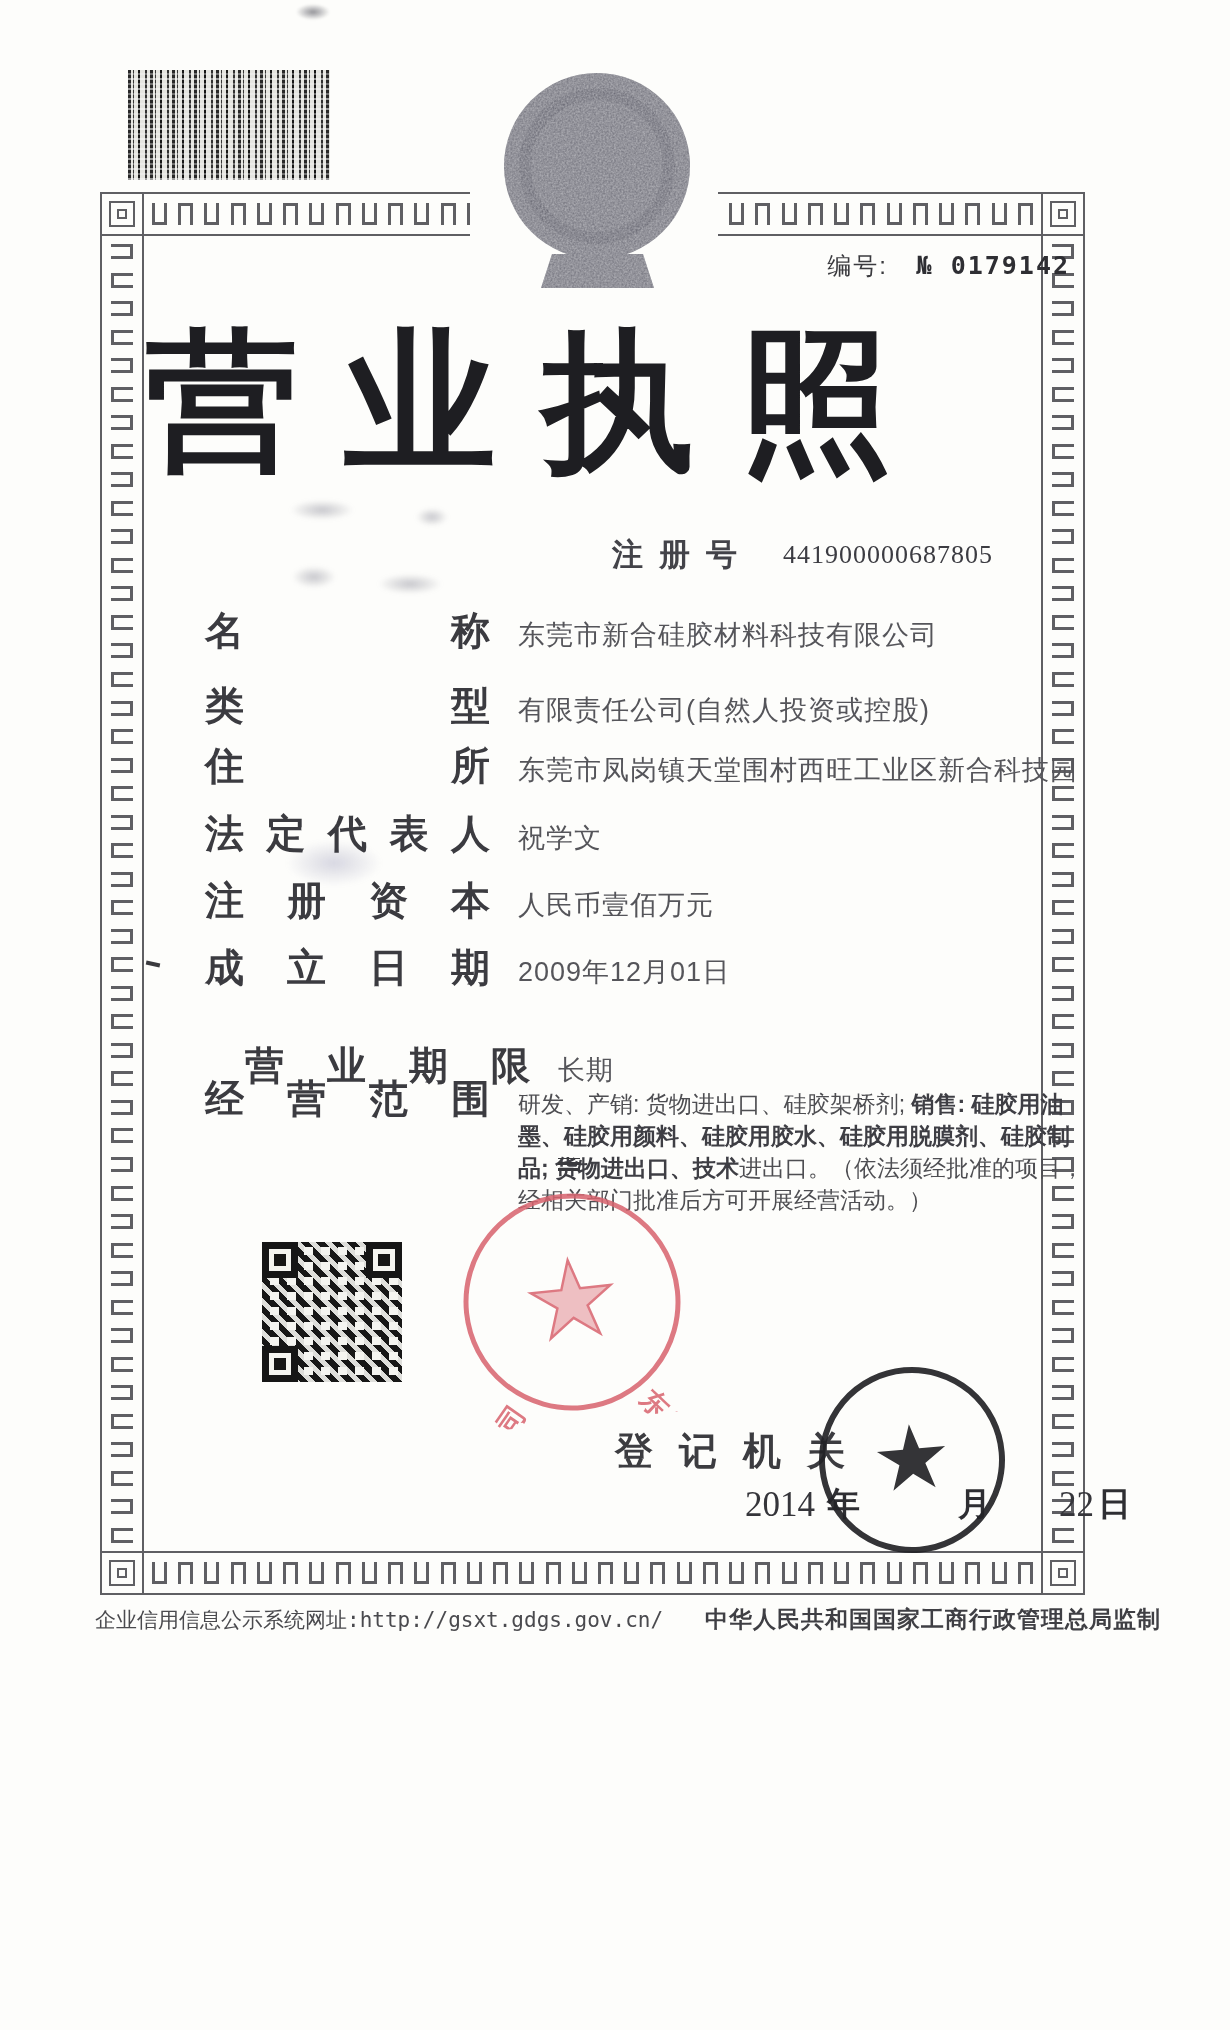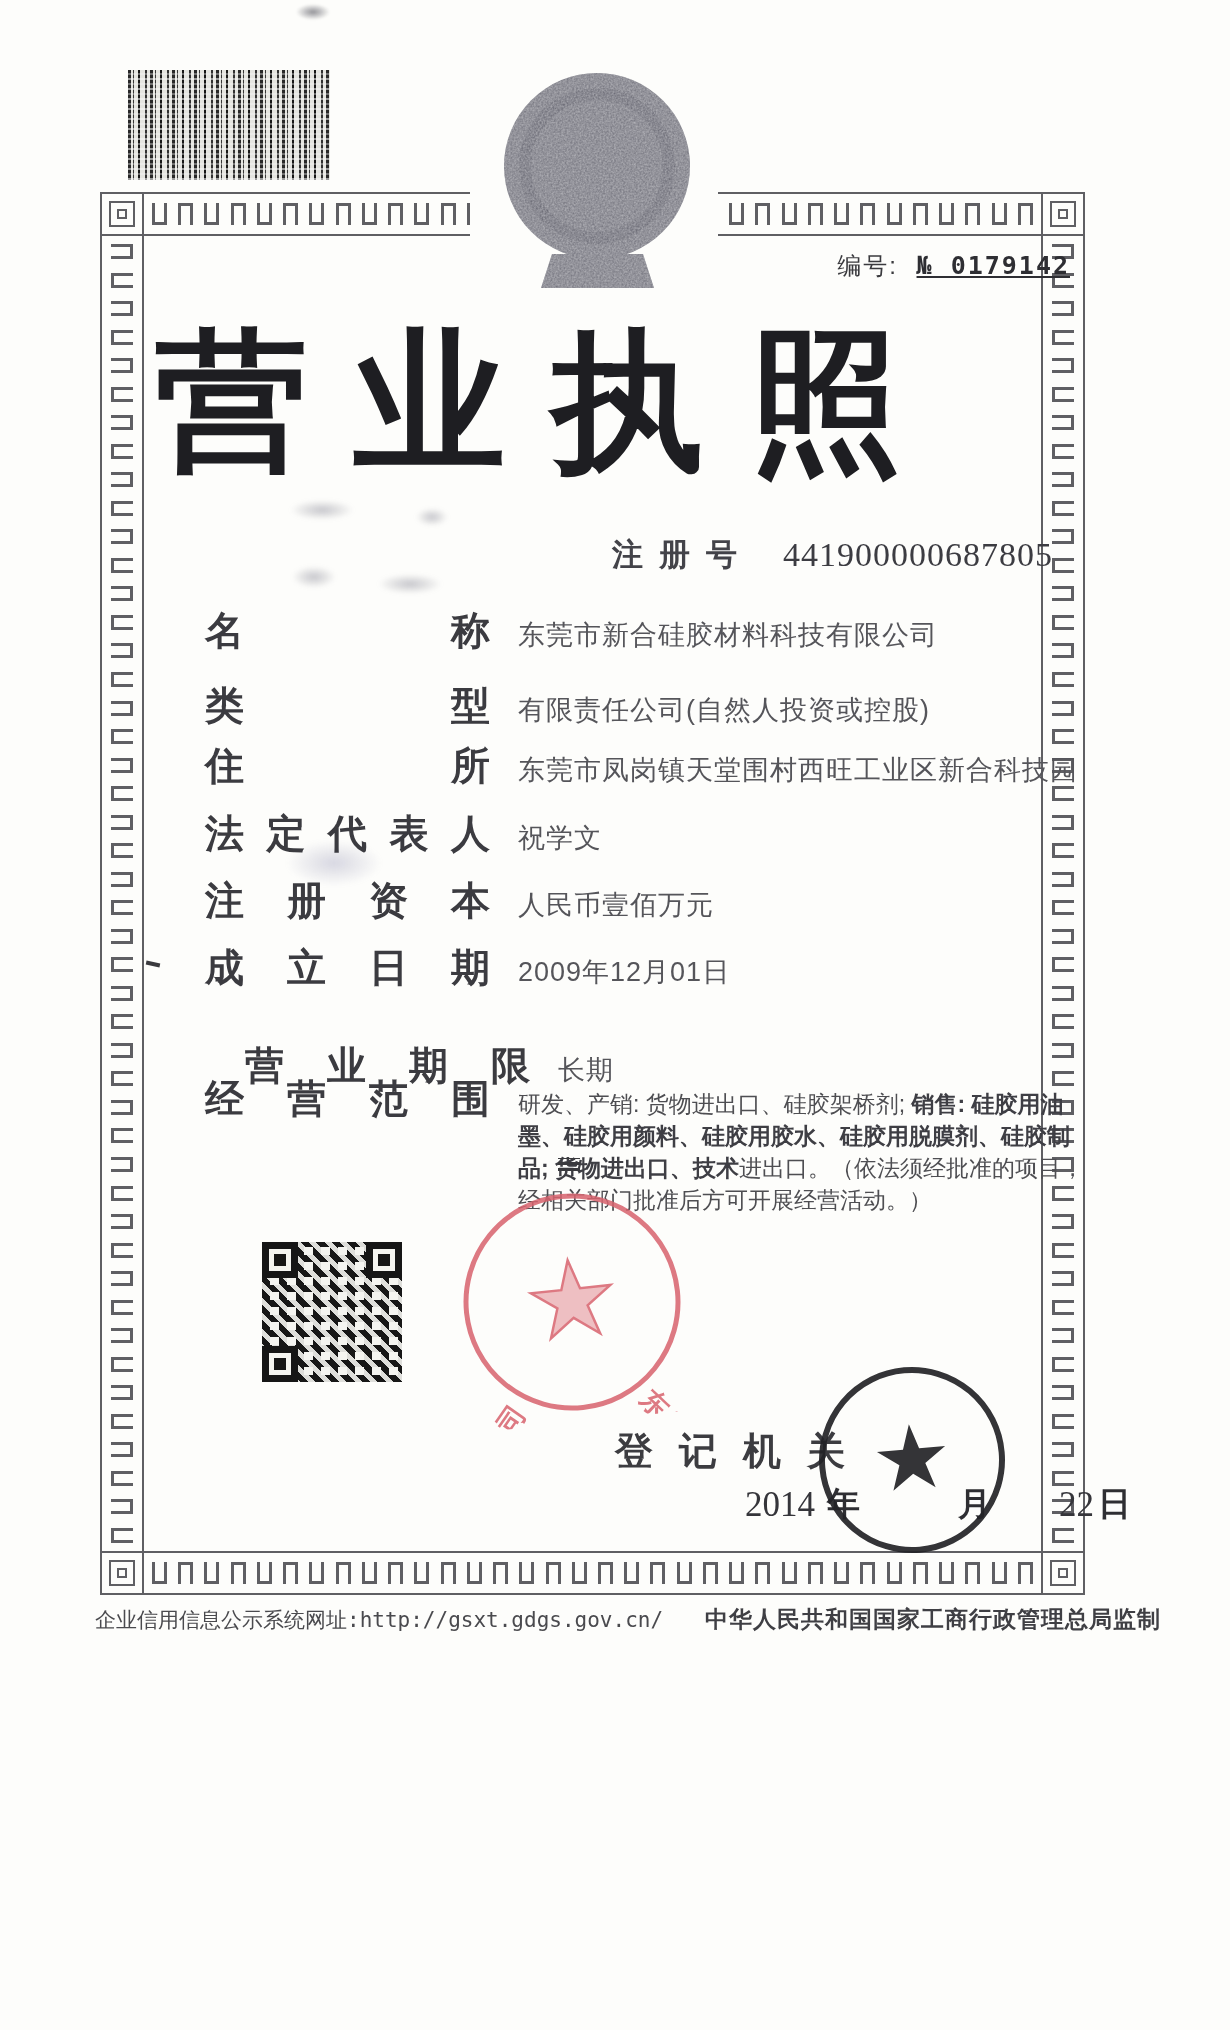--- a/index.html
+++ b/index.html
@@ -39,27 +39,27 @@
     filter: contrast(.95) blur(.3px);
   }
 
   
   .emblem-patch { position:absolute; left:470px; top:150px; width:248px; height:152px; background:#fdfdfb; z-index:2; }
   .emblem { position:absolute; left:500px; top:66px; width:195px; height:230px; z-index:3; filter:blur(.5px); }
 
   
   .serial { position:absolute; left:770px; top:250px; width:300px; text-align:right; z-index:3;
             color:#3a3a3e; font-size:24px; letter-spacing:2px; }
-  .serial .sn { font-family:"DejaVu Sans Mono", monospace; font-size:25px; font-weight:700; color:#2e2e33; margin-left:10px;text-decoration:underline; }
-  .title { position:absolute; left:100px; top:318px; width:857px; text-align:center; z-index:3;
+  .serial .sn { font-family:"DejaVu Sans Mono", monospace; font-size:25px; font-weight:700; color:#2e2e33; margin-left:20px; }
+  .title { position:absolute; left:100px; top:318px; width:857px; z-index:3;
            font-size:152px; line-height:1.1; font-weight:900; color:#232326;
            letter-spacing:46px; padding-left:46px; filter:blur(.35px) contrast(1.05); }
   .regrow { position:absolute; left:612px; top:534px; display:flex; align-items:center; gap:30px; z-index:3; }
   .reg-label { font-family:"Liberation Serif", serif; font-weight:700; font-size:31px; letter-spacing:16px; color:#434349; }
-  .reg-no { font-family:"Liberation Serif", serif; font-size:34px; color:#3c3c42; letter-spacing:1px; }
+  .reg-no { font-family:"Liberation Serif", serif; font-size:26px; color:#3c3c42; letter-spacing:1px; }
 
   
   .row { position:absolute; left:205px; display:flex; align-items:baseline; z-index:3; }
   .flabel { display:block; width:285px; flex:0 0 285px;
             font-family:"Liberation Serif", serif; font-weight:700; font-size:39px; color:#3b3b40;
             text-align:justify; text-align-last:justify; text-justify:inter-character; }
   .fvalue { margin-left:28px; font-size:27px; color:#55555a; letter-spacing:1px; white-space:nowrap; }
   .fvalue.scope { white-space:normal; width:575px; font-size:23px; line-height:32px; letter-spacing:0; color:#4e4e52; }
   .fvalue.scope .bold { font-weight:700; color:#3e3e44; }
   .r0 { top:604px; } .r1 { top:671px;margin-top:8px; } .r2 { top:739px; } .r3 { top:807px; }

